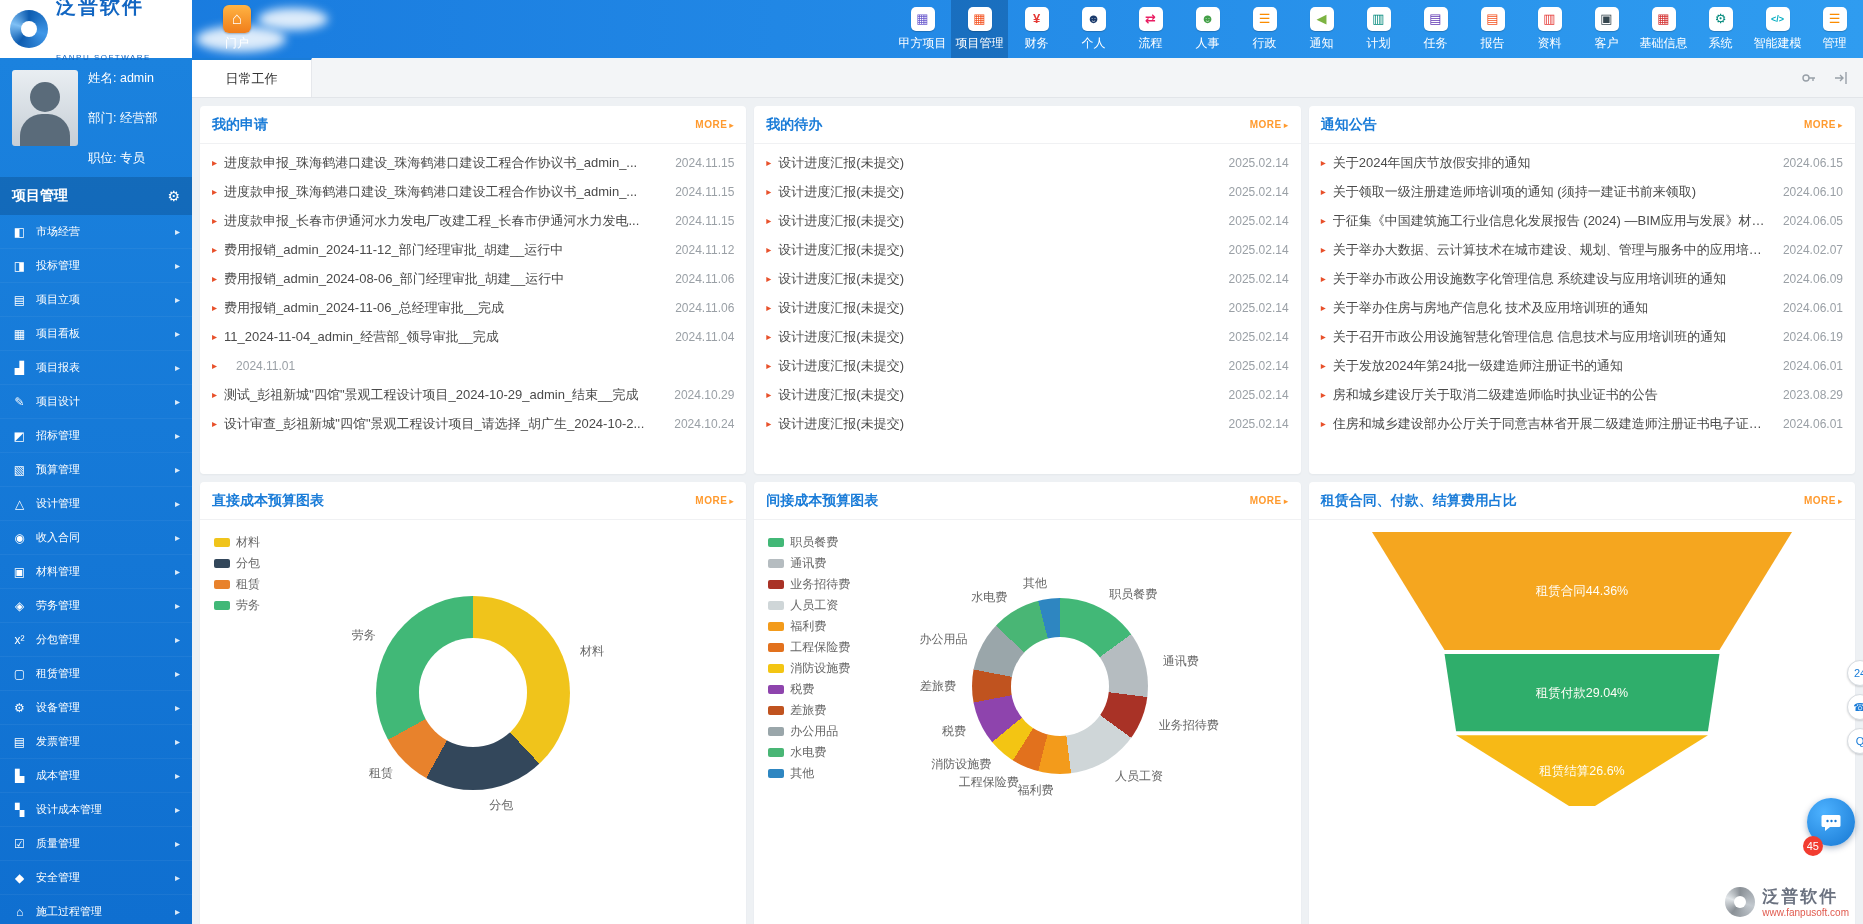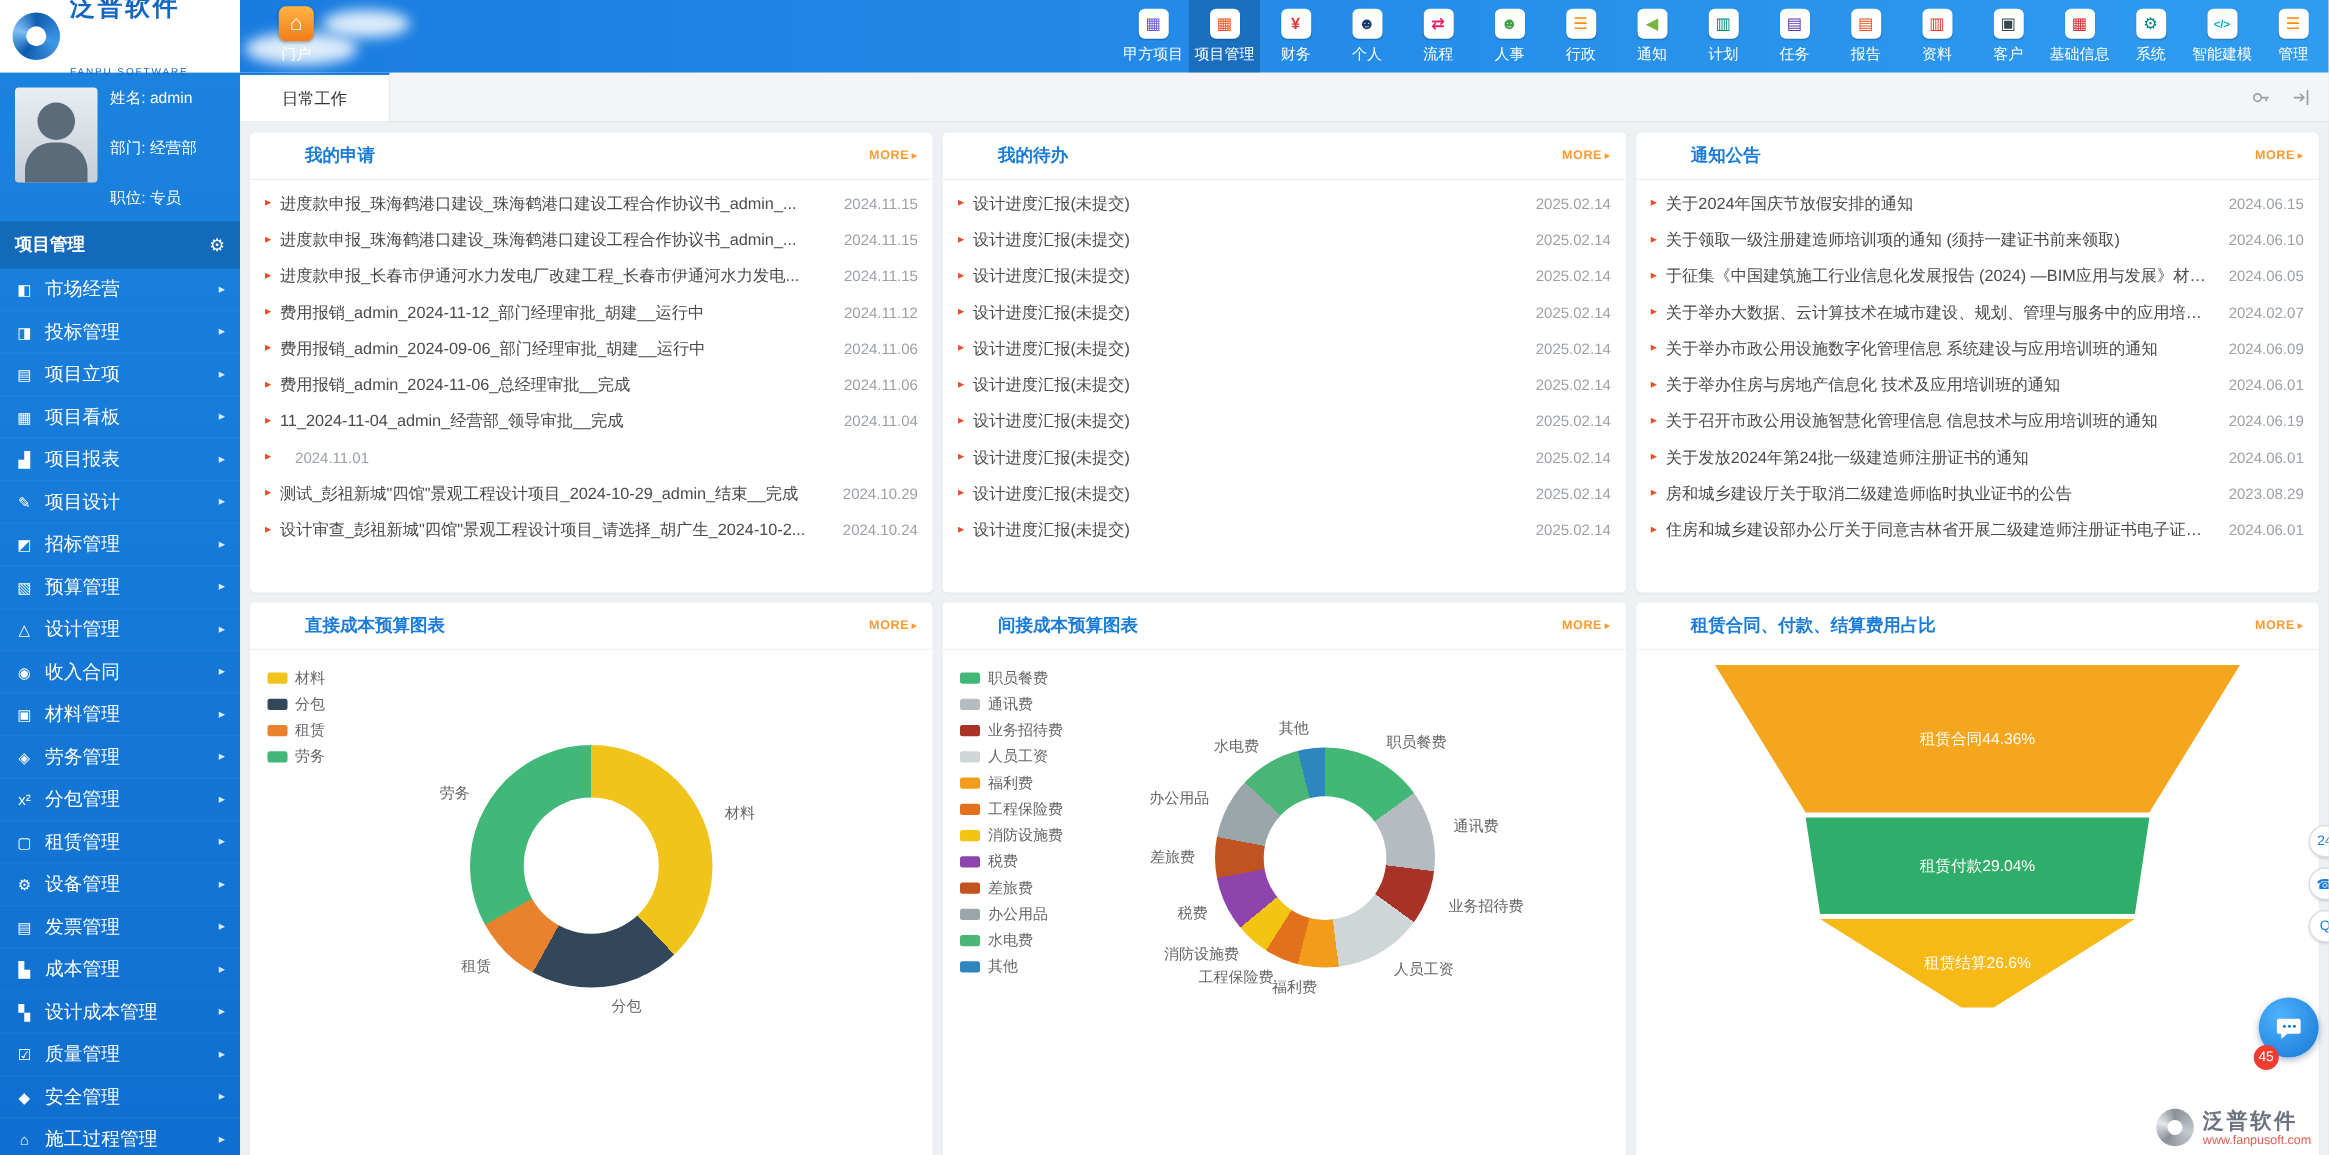--- a/index.html
+++ b/index.html
@@ -31,37 +31,37 @@
 .avatar::before{content:"";position:absolute;left:18px;top:12px;width:30px;height:30px;border-radius:50%;background:#5a6b7a;}
 .avatar::after{content:"";position:absolute;left:8px;top:44px;width:50px;height:34px;border-radius:22px 22px 0 0;background:#5a6b7a;}
 .user-info{display:flex;flex-direction:column;justify-content:center;gap:23px;}
 .user-info span{font-size:12.5px;color:#fff;white-space:nowrap;}
 .side-section{height:38px;background:rgba(0,30,70,.22);display:flex;align-items:center;justify-content:space-between;padding:0 12px;}
 .side-section b{color:#fff;font-size:14px;font-weight:bold;}
 .gear{color:#fff;font-size:14px;cursor:pointer;}
 .menu{list-style:none;}
 .menu-item{height:34px;display:flex;align-items:center;gap:9px;padding:0 12px;cursor:pointer;border-bottom:1px solid rgba(255,255,255,.05);}
 .mi-icon{width:15px;color:#fff;font-size:12px;text-align:center;flex-shrink:0;}
-.mi-label{color:#fff;font-size:15px;flex:1;white-space:nowrap;overflow:hidden;}
+.mi-label{color:#fff;font-size:11px;flex:1;white-space:nowrap;overflow:hidden;}
 .mi-arrow{color:rgba(255,255,255,.85);font-size:10px;}
 
 
 .main{position:absolute;left:192px;top:58px;right:0;bottom:0;display:flex;flex-direction:column;}
 .tabstrip{height:40px;background:#f3f5f7;border-bottom:1px solid #e2e5e9;display:flex;align-items:stretch;flex-shrink:0;}
 .tab{width:120px;background:#fff;border-right:1px solid #e6e8ec;border-top:2px solid #1a7cd8;display:flex;align-items:center;justify-content:center;font-size:13px;color:#333;cursor:pointer;}
 .tab-tools{margin-left:auto;display:flex;align-items:center;gap:16px;padding-right:14px;}
 .tool-icon{cursor:pointer;display:flex;}
 .content{flex:1;padding:8px;overflow:hidden;}
 .row{display:grid;gap:8px;margin-bottom:8px;}
 .row1{grid-template-columns:repeat(3,1fr);height:368px;}
 .row2{grid-template-columns:repeat(3,1fr);height:448px;}
 .row3{grid-template-columns:repeat(2,1fr);height:200px;margin-bottom:0;}
 .panel{background:#fff;border-radius:4px;overflow:hidden;display:flex;flex-direction:column;box-shadow:0 1px 2px rgba(30,50,80,.05);}
 .panel-header{height:38px;flex-shrink:0;display:flex;align-items:center;justify-content:space-between;padding:0 12px;border-bottom:1px solid #f0f1f3;}
-.panel-title{color:#1a7cd8;font-size:14px;font-weight:bold;margin-left:32px;}
+.panel-title{color:#1a7cd8;font-size:14px;font-weight:bold;}
 .more-btn{color:#ff9a2e;font-size:10px;font-weight:bold;letter-spacing:.5px;cursor:pointer;display:flex;align-items:center;gap:2px;}
 .more-arrow{font-size:9px;}
 .plist{padding:4px 12px 0;overflow:hidden;}
 .prow{height:29px;display:flex;align-items:center;cursor:pointer;}
 .bullet{color:#e8502a;font-size:10px;margin-right:7px;}
 .ptext{flex:1;font-size:13px;color:#4a4a4a;white-space:nowrap;overflow:hidden;text-overflow:ellipsis;}
 .pdate{color:#9aa0a6;font-size:12px;margin-left:12px;flex-shrink:0;}
 
 
 .chart-host{position:relative;flex:1;overflow:hidden;}
@@ -356,21 +356,21 @@
                 <span class="ptext">进度款申报_长春市伊通河水力发电厂改建工程_长春市伊通河水力发电...</span>
                 <span class="pdate">2024.11.15</span>
               </div>
               <div class="prow">
                 <span class="bullet">▸</span>
                 <span class="ptext">费用报销_admin_2024-11-12_部门经理审批_胡建__运行中</span>
                 <span class="pdate">2024.11.12</span>
               </div>
               <div class="prow">
                 <span class="bullet">▸</span>
-                <span class="ptext">费用报销_admin_2024-09-06_部门经理审批_胡建__运行中</span>
+                <span class="ptext">费用报销_admin_2024-08-06_部门经理审批_胡建__运行中</span>
                 <span class="pdate">2024.11.06</span>
               </div>
               <div class="prow">
                 <span class="bullet">▸</span>
                 <span class="ptext">费用报销_admin_2024-11-06_总经理审批__完成</span>
                 <span class="pdate">2024.11.06</span>
               </div>
               <div class="prow">
                 <span class="bullet">▸</span>
                 <span class="ptext">11_2024-11-04_admin_经营部_领导审批__完成</span>

